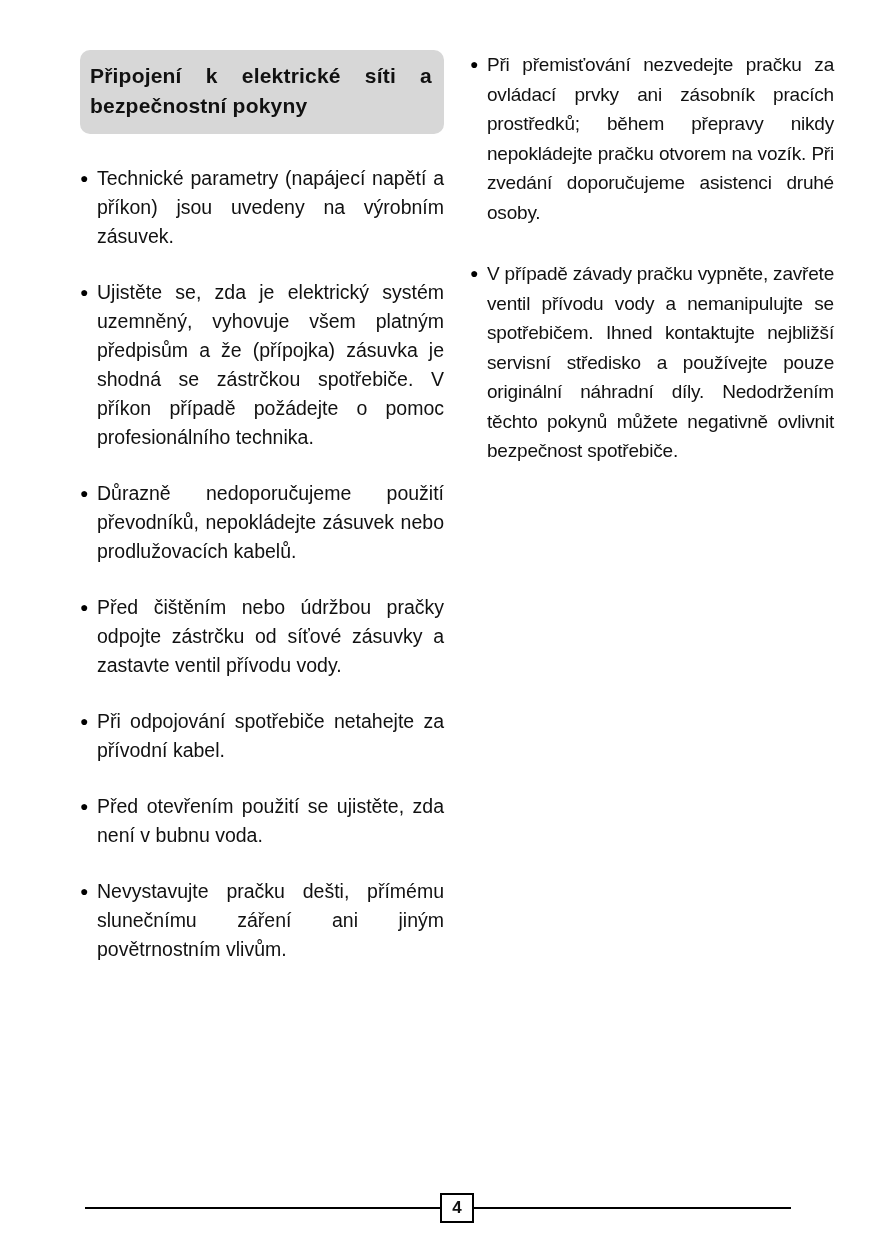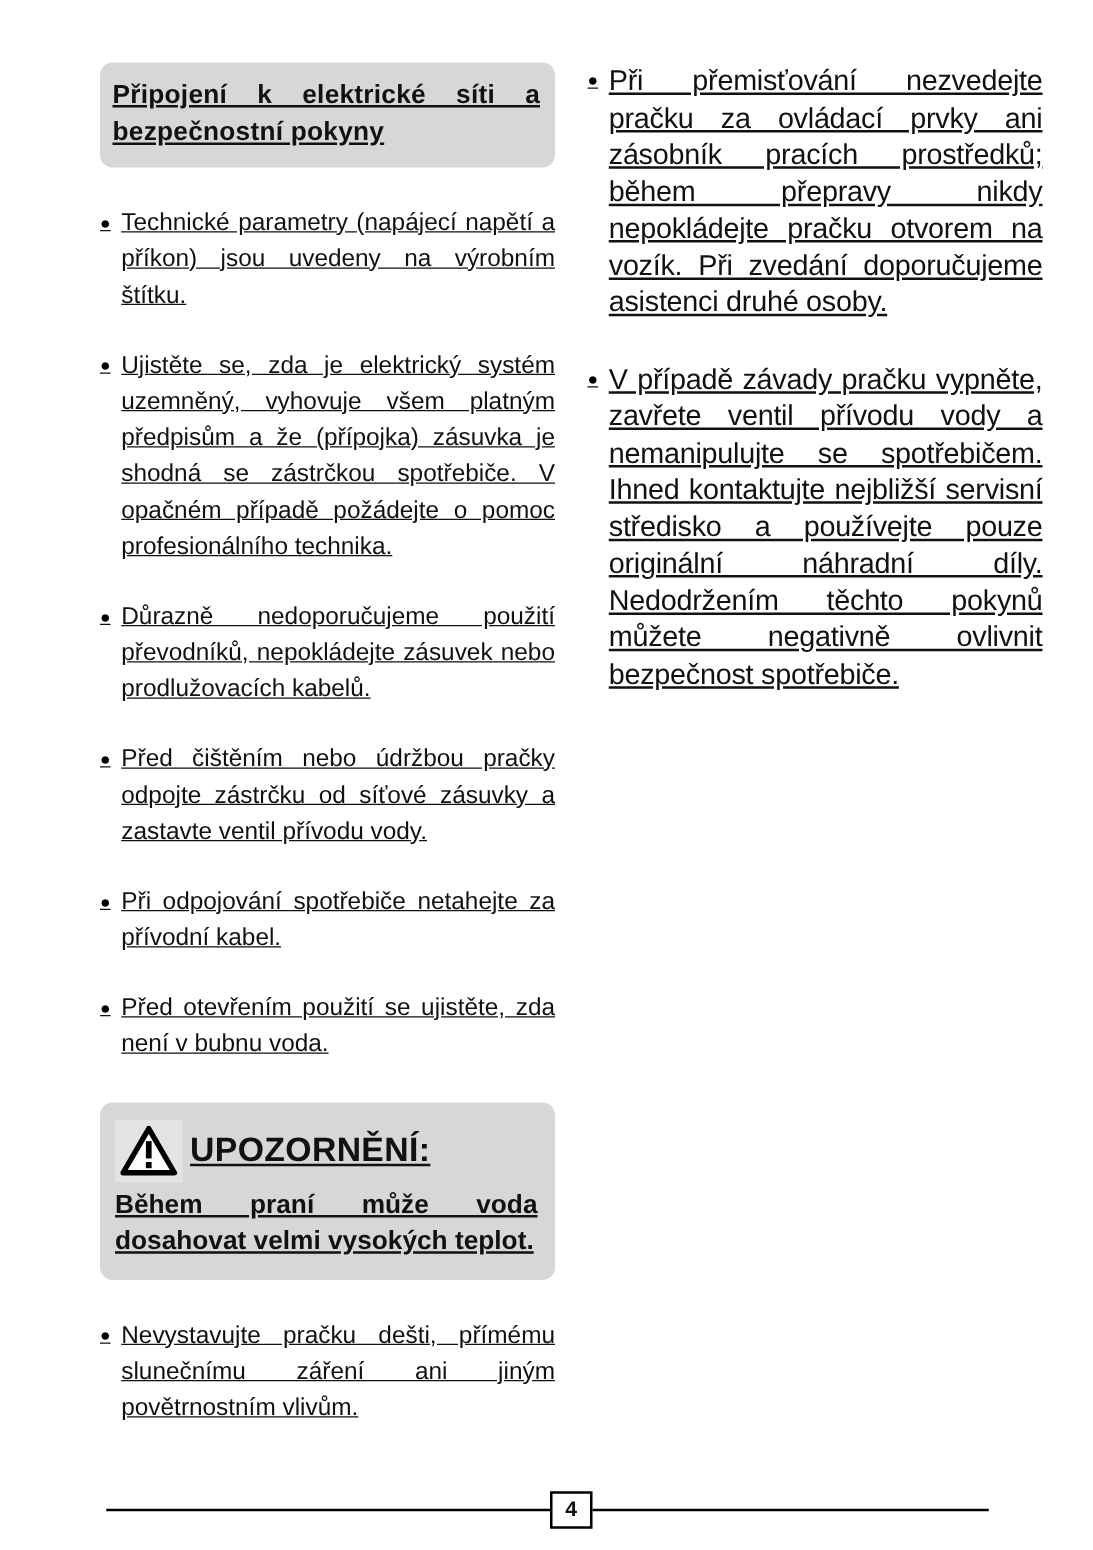--- a/index.html
+++ b/index.html
@@ -14,21 +14,21 @@
   }
   .page {
     position: absolute;
     inset: 0;
     padding: 50px 40px 0 80px;
   }
   .columns {
     display: flex;
     gap: 26px;
   }
-  .col { width: 366px; text-decoration: underline; }
+  .col { width: 366px; }
 
   
   .header-box {
     background: #d7d7d7;
     border-radius: 10px;
     padding: 11px 12px 13px 10px;
     font-size: 21px;
     font-weight: bold;
     line-height: 1.42;
     text-align: justify;
@@ -49,21 +49,21 @@
     color: #000;
   }
   .bullet p {
     flex: 1 1 auto;
     font-size: 19.5px;
     line-height: 29px;
     text-align: justify;
     text-justify: inter-word;
   }
   .col.right .bullet p {
-    font-size: 23px;
+    font-size: 19px;
     line-height: 29.5px;
     letter-spacing: -0.2px;
   }
   .col.right .bullet { margin-bottom: 32px; }
 
   
   .warning-box {
     background: #d7d7d7;
     border-radius: 10px;
     padding: 14px 14px 16px 12px;
@@ -132,26 +132,26 @@
   <div class="columns">
 
     <div class="col left">
 
       <div class="header-box">
         <span>Připojení k elektrické síti a bezpečnostní pokyny</span>
       </div>
 
       <div class="bullet">
         <span class="dot">●</span>
-        <p>Technické parametry (napájecí napětí a příkon) jsou uvedeny na výrobním štítku.</p>
+        <p>Technické parametry (napájecí napětí a příkon) jsou uvedeny na výrobním zásuvek.</p>
       </div>
 
       <div class="bullet">
         <span class="dot">●</span>
-        <p>Ujistěte se, zda je elektrický systém uzemněný, vyhovuje všem platným předpisům a že (přípojka) zásuvka je shodná se zástrčkou spotřebiče. V opačném případě požádejte o pomoc profesionálního technika.</p>
+        <p>Ujistěte se, zda je elektrický systém uzemněný, vyhovuje všem platným předpisům a že (přípojka) zásuvka je shodná se zástrčkou spotřebiče. V příkon případě požádejte o pomoc profesionálního technika.</p>
       </div>
 
       <div class="bullet">
         <span class="dot">●</span>
         <p>Důrazně nedoporučujeme použití převodníků, nepokládejte zásuvek nebo prodlužovacích kabelů.</p>
       </div>
 
       <div class="bullet">
         <span class="dot">●</span>
         <p>Před čištěním nebo údržbou pračky odpojte zástrčku od síťové zásuvky a zastavte ventil přívodu vody.</p>
@@ -160,33 +160,20 @@
       <div class="bullet">
         <span class="dot">●</span>
         <p>Při odpojování spotřebiče netahejte za přívodní kabel.</p>
       </div>
 
       <div class="bullet">
         <span class="dot">●</span>
         <p>Před otevřením použití se ujistěte, zda není v bubnu voda.</p>
       </div>
 
-      <div class="warning-box">
-        <div class="warning-head">
-          <span class="warning-icon">
-            <svg width="46" height="42" viewBox="0 0 48 44" aria-hidden="true">
-              <path d="M24 3 L45.5 40 L2.5 40 Z" fill="#ffffff" stroke="#000000" stroke-width="4.5" stroke-linejoin="round"></path>
-              <rect x="21.6" y="13.5" width="4.8" height="14.5" fill="#000000"></rect>
-              <rect x="21.6" y="31" width="4.8" height="5.2" fill="#000000"></rect>
-            </svg>
-          </span>
-          <span class="warning-title">UPOZORNĚNÍ:</span>
-        </div>
-        <div class="warning-body">Během praní může voda dosahovat velmi vysokých teplot.</div>
-      </div>
 
       <div class="bullet">
         <span class="dot">●</span>
         <p>Nevystavujte pračku dešti, přímému slunečnímu záření ani jiným povětrnostním vlivům.</p>
       </div>
 
     </div>
 
     <div class="col right">
 

